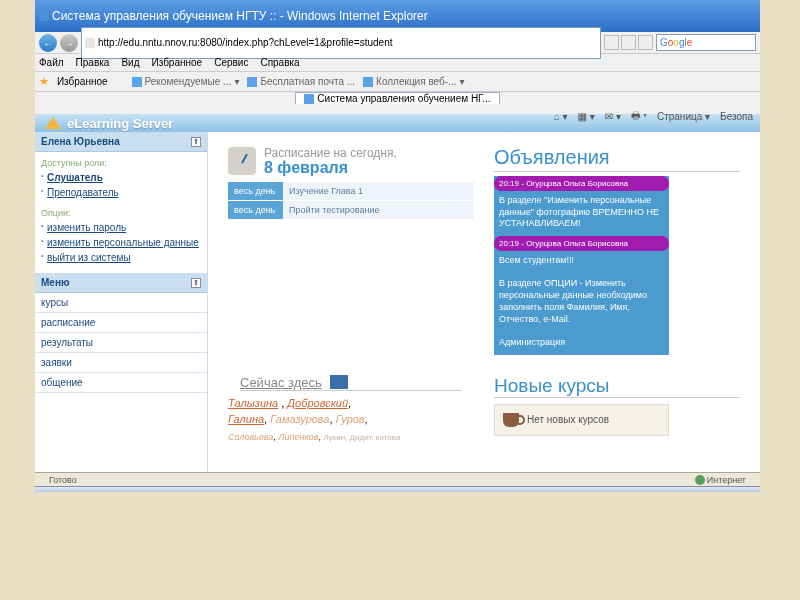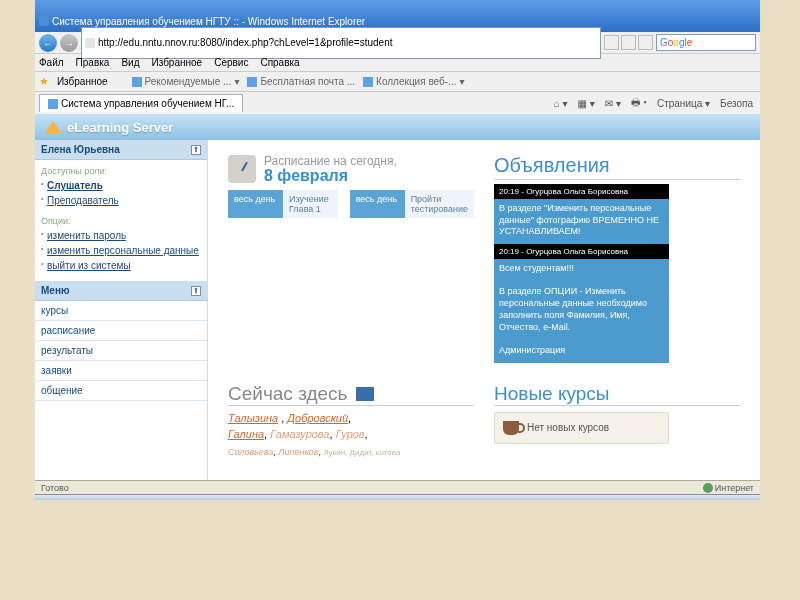--- a/index.html
+++ b/index.html
@@ -1,42 +1,42 @@
 <!DOCTYPE html>
 <html><head>
 <meta charset="utf-8">
 <style>
   * { box-sizing: border-box; margin: 0; padding: 0; }
   body { font-family: Tahoma, Arial, sans-serif; font-size: 11px; background: #e8dfc5; width: 800px; height: 600px; overflow: hidden; }
   
   
   .browser { position: absolute; top: 0; left: 35px; width: 725px; background: #fff; }
-  .titlebar { background: linear-gradient(#5d9de5, #2b6fc7); height: 14px; display: flex; padding: 16px 4px; color: #fff; font-size: 10px; }
+  .titlebar { background: linear-gradient(#5d9de5, #2b6fc7); height: 14px; display: flex; align-items: center; padding: 16px 4px; color: #fff; font-size: 12px; }
   .titlebar-icon { width: 10px; height: 10px; background: #4a90d9; border-radius: 2px; margin-right: 3px; }
   .nav-row { background: #f0f0f0; height: 22px; display: flex; align-items: center; padding: 0 4px; border-bottom: 1px solid #ccc; gap: 3px; }
   .nav-btn { width: 18px; height: 18px; border-radius: 9px; background: linear-gradient(#6fb4ec, #2b7ac4); display: inline-flex; align-items: center; justify-content: center; color: #fff; font-size: 10px; }
   .nav-btn.fwd { background: linear-gradient(#c8c8c8, #999); }
   .url-box { flex: 1; background: #fff; border: 1px solid #7f9db9; height: 32px; display: flex; align-items: center; padding: 0 3px; font-size: 10px; }
   .url-icon { width: 10px; height: 10px; background: #e6e6e6; margin-right: 3px; }
   .url-btns { display: flex; gap: 2px; }
   .url-btns > span { width: 15px; height: 15px; background: #eee; border: 1px solid #bbb; display: inline-block; }
   .search-box { width: 100px; background: #fff; border: 1px solid #7f9db9; height: 17px; display: flex; align-items: center; padding: 0 3px; font-size: 10px; }
   .g1 { color: #4285f4; } .g2 { color: #ea4335; } .g3 { color: #fbbc05; } .g4 { color: #34a853; }
   .menu-row { background: #f0f0f0; height: 18px; display: flex; align-items: center; padding: 0 4px; border-bottom: 1px solid #ccc; gap: 12px; font-size: 10px; }
   .fav-row { background: #f0f0f0; height: 20px; display: flex; align-items: center; padding: 0 4px; border-bottom: 1px solid #ccc; gap: 8px; font-size: 10px; }
   .fav-star { color: #f9a825; font-size: 11px; }
   .fav-item { display: flex; align-items: center; gap: 3px; color: #666; }
   .fav-ico { width: 10px; height: 10px; background: #5ba3e6; }
-  .tab-row { background: #f0f0f0; height: 22px; display: flex; align-items: center; padding: 0 4px; gap: 4px; font-size: 10px; }
+  .tab-row { background: #f0f0f0; height: 22px; display: flex; align-items: center; padding: 0 4px; gap: 4px; font-size: 10px; flex-direction: column; }
   .tab { background: #fff; border: 1px solid #aac; height: 18px; padding: 0 8px; display: flex; align-items: center; gap: 3px; border-bottom: none; }
   .tab-tools { margin-left: auto; display: flex; gap: 4px; align-items: center; }
   .tab-tools > span { padding: 0 3px; color: #555; }
   
   
-  .app-header { height: 26px; background: linear-gradient(#c6e1f3, #8ec1e4); display: flex; align-items: center; padding: 0 10px; font-size: 13px; color: #fff; font-weight: bold; text-shadow: 0 1px 1px rgba(0,0,0,.25); }
+  .app-header { height: 18px; background: linear-gradient(#c6e1f3, #8ec1e4); display: flex; align-items: center; padding: 0 10px; font-size: 13px; color: #fff; font-weight: bold; text-shadow: 0 1px 1px rgba(0,0,0,.25); }
   .app-header .logo-ico { width: 16px; height: 12px; background: #f4b63f; margin-right: 6px; clip-path: polygon(50% 0, 100% 100%, 0 100%); }
   .app-body { display: flex; height: 340px; background: #fff; }
   
   
   .sidebar { width: 173px; background: #fff; border-right: 1px solid #cdd9e8; padding: 0; font-size: 10px; }
   .side-head { background: #c9dff0; color: #1a4a80; font-weight: bold; padding: 4px 6px; display: flex; justify-content: space-between; align-items: center; border-bottom: 1px solid #aecae0; }
   .side-head .toggle { width: 10px; height: 10px; background: #fff; border: 1px solid #88a; font-size: 7px; text-align: center; line-height: 8px; color: #556; }
   .side-sec { padding: 4px 6px 8px; }
   .side-label { color: #8a7; font-size: 9px; padding: 2px 0; }
   .side-item { color: #1a4a80; padding: 2px 0 2px 6px; position: relative; text-decoration: underline; }
@@ -46,43 +46,43 @@
   
   
   .main { flex: 1; padding: 14px 20px; overflow: hidden; }
   .cols { display: flex; gap: 20px; }
   .col { flex: 1; }
   .schedule-head { display: flex; align-items: center; gap: 8px; margin-bottom: 6px; }
   .clock-ico { width: 28px; height: 28px; background: #d4d0cc; border-radius: 4px; position: relative; }
   .clock-ico::after { content: ""; position: absolute; width: 2px; height: 10px; background: #2c6a9a; left: 13px; top: 6px; transform: rotate(30deg); transform-origin: bottom; }
   .sched-txt { color: #999; font-size: 12px; }
   .sched-date { color: #3a90cf; font-size: 16px; font-weight: bold; line-height: 1; }
-  .sched-tab { display: flex; gap: 12px; margin-top: 4px; align-items: flex-end; }
+  .sched-tab { display: flex; flex-direction: column; gap: 1px; margin-top: 4px; }
   .sched-row { display: flex; }
   .sched-time { background: #5aa5d6; color: #fff; font-size: 9px; padding: 4px 6px; width: 55px; }
   .sched-task { background: #eef4f9; color: #5b7fa0; font-size: 9px; padding: 4px 6px; flex: 1; }
   
   .ann-head { color: #3a90cf; font-size: 20px; border-bottom: 1px solid #ccc; padding-bottom: 2px; margin-bottom: 4px; }
   .ann-box { background: #4b9bcf; color: #fff; font-size: 9px; width: 175px; }
-  .ann-hdr { background: #000000; padding: 3px 5px; font-size: 8px; }
+  .ann-hdr { background: #a21caf; padding: 3px 5px; font-size: 8px; border-radius: 7px; }
   .ann-body { padding: 4px 5px 6px; line-height: 1.3; }
   
-  .now-head { color: #888; font-size: 19px; border-bottom: 1px solid #ccc; margin: 20px 0 4px; display: flex; align-items: center; gap: 8px; }
+  .now-head { color: #888; font-size: 13px; border-bottom: 1px solid #ccc; margin: 20px 12px 4px; display: flex; align-items: center; gap: 8px; text-decoration: underline; }
   .now-ico { width: 18px; height: 14px; background: #3a6ea8; }
   .names { font-size: 11px; line-height: 1.5; }
   .names a { color: #cc6633; text-decoration: underline; font-style: italic; }
   .names a.dim { color: #d9a178; text-decoration: none; }
   .names .tiny { color: #c9b39a; font-size: 8px; }
   
   .new-head { color: #3a90cf; font-size: 19px; border-bottom: 1px solid #ccc; margin: 20px 0 6px; }
   .new-empty { background: #f5f0e8; border: 1px solid #e4dccb; padding: 8px; display: flex; align-items: center; gap: 8px; font-size: 10px; color: #555; width: 175px; }
   .cup-ico { width: 16px; height: 14px; background: #8b5c3e; border-radius: 0 0 6px 6px; position: relative; }
   .cup-ico::after { content: ""; position: absolute; right: -6px; top: 2px; width: 5px; height: 6px; border: 2px solid #8b5c3e; border-left: none; border-radius: 0 5px 5px 0; }
   
-  .status-row { background: #ece9d8; height: 14px; border-top: 1px solid #aca899; display: flex; align-items: center; padding: 0 6px; font-size: 9px; color: #555; }
+  .status-row { background: #ece9d8; height: 14px; border-top: 1px solid #aca899; display: flex; align-items: center; padding: 0 14px; font-size: 9px; color: #555; }
   .status-right { margin-left: auto; display: flex; align-items: center; gap: 2px; }
   .globe { width: 10px; height: 10px; background: #5c9c5c; border-radius: 5px; }
   
   .taskbar-strip { height: 6px; background: linear-gradient(#dfe9f5, #b8cce4); border-top: 1px solid #88a; }
   
   
   .caption { text-align: center; font-size: 19px; color: #222; margin-top: 28px; font-family: Arial, sans-serif; }
   .caption b { font-weight: bold; }
 </style>
 </head>

